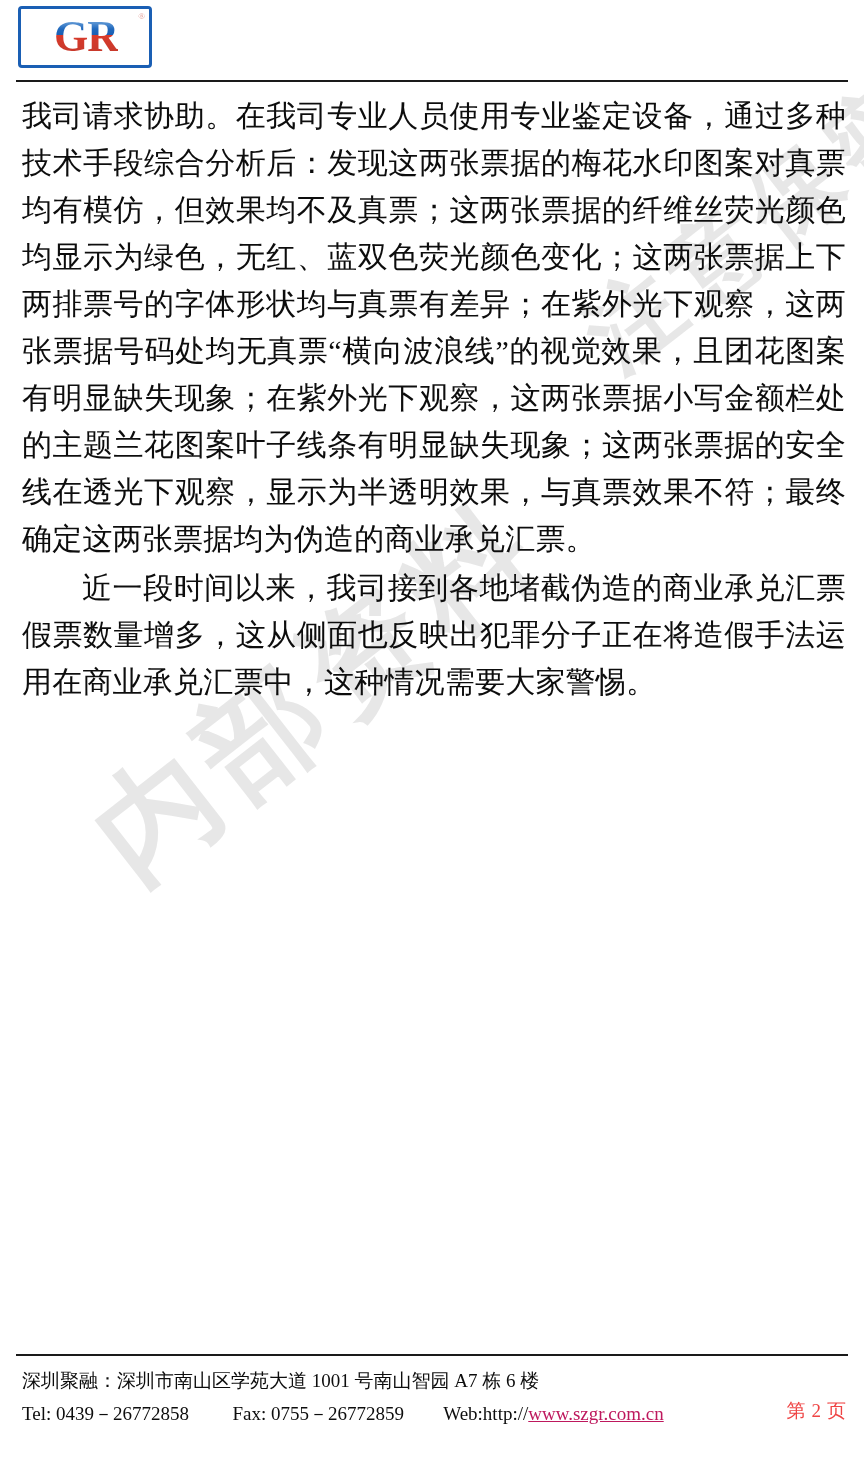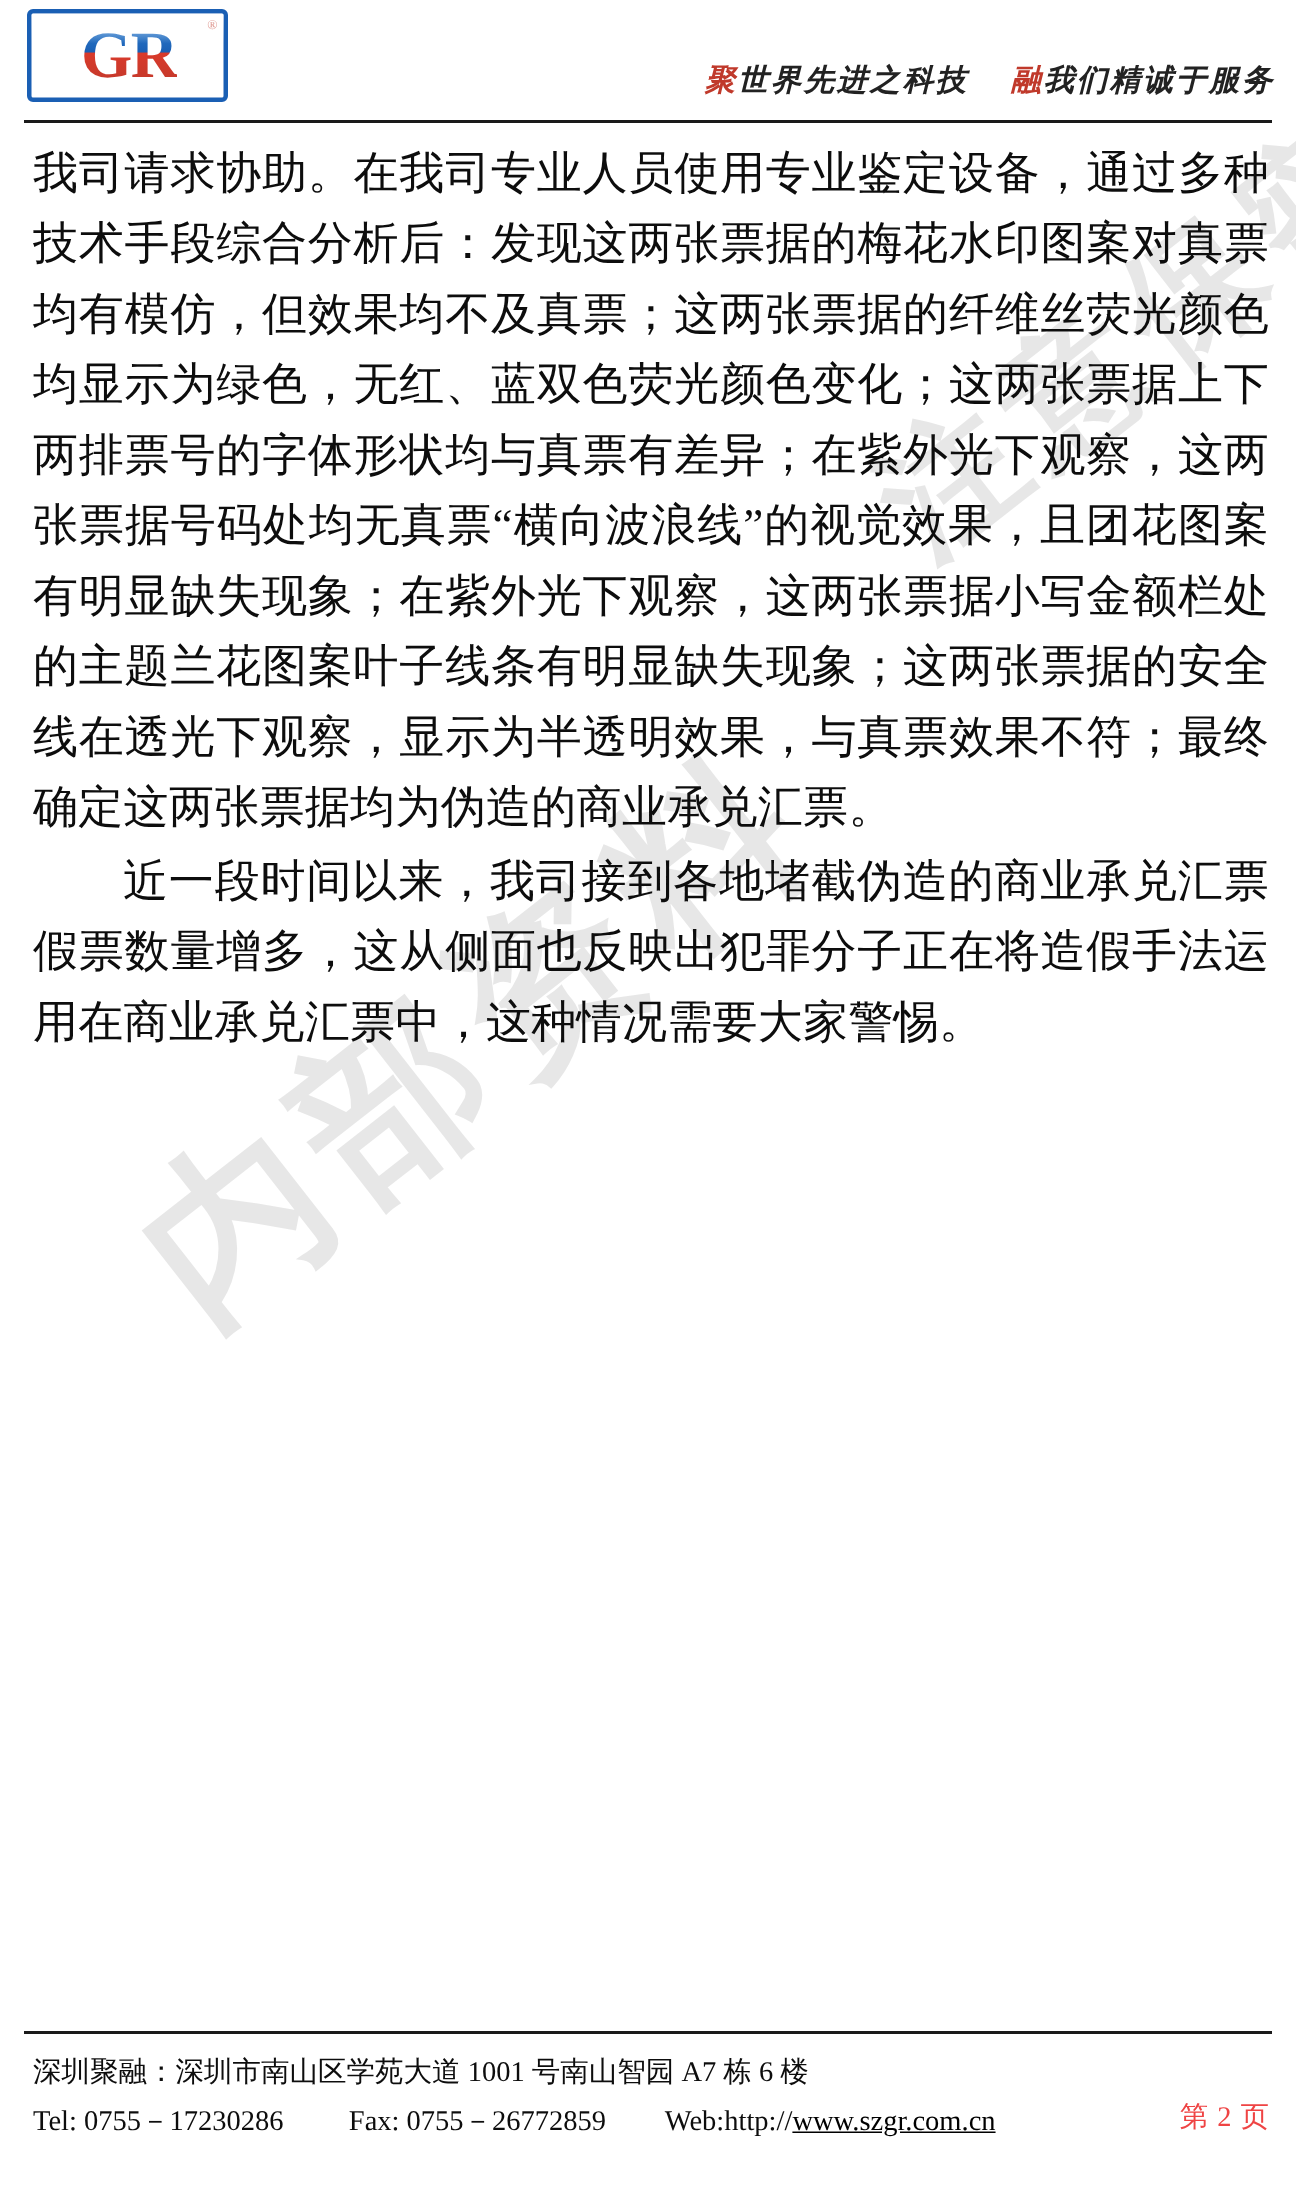--- a/index.html
+++ b/index.html
@@ -190,21 +190,21 @@
     top: 47px;
     font-family: "Liberation Serif", serif;
     font-size: 19px;
     color: #0d0d0d;
     white-space: nowrap;
   }
   .footer-line2 .sp-a { display: inline-block; width: 34px; }
   .footer-line2 .sp-b { display: inline-block; width: 30px; }
   .footer-url {
     text-decoration: underline;
-    color: #000000;
+    color: #be185d;
   }
   .page-number {
     position: absolute;
     right: 18px;
     top: 44px;
     font-family: "Liberation Serif", serif;
     font-size: 19px;
     color: #ef4444;
     white-space: nowrap;
   }
@@ -217,41 +217,38 @@
 
   <div class="header">
     <div class="logo">
       <div class="logo-inner">
         <span class="logo-text">GR</span>
       </div>
       <span class="logo-reg">®</span>
       <div class="logo-shine"></div>
     </div>
 
-    <div class="slogan">
-      <span class="accent">聚</span><span>世界先进之科技</span><span class="gap"></span><span class="accent">融</span><span>我们精诚于服务</span>
-    </div>
 
     <div class="header-rule"></div>
   </div>
 
   <div class="watermark wm-1">注意保密</div>
   <div class="watermark wm-2">内部资料</div>
 
   <div class="content">
     <p class="para">我司请求协助。在我司专业人员使用专业鉴定设备，通过多种技术手段综合分析后：发现这两张票据的梅花水印图案对真票均有模仿，但效果均不及真票；这两张票据的纤维丝荧光颜色均显示为绿色，无红、蓝双色荧光颜色变化；这两张票据上下两排票号的字体形状均与真票有差异；在紫外光下观察，这两张票据号码处均无真票“横向波浪线”的视觉效果，且团花图案有明显缺失现象；在紫外光下观察，这两张票据小写金额栏处的主题兰花图案叶子线条有明显缺失现象；这两张票据的安全线在透光下观察，显示为半透明效果，与真票效果不符；最终确定这两张票据均为伪造的商业承兑汇票。</p>
     <p class="para indent">近一段时间以来，我司接到各地堵截伪造的商业承兑汇票假票数量增多，这从侧面也反映出犯罪分子正在将造假手法运用在商业承兑汇票中，这种情况需要大家警惕。</p>
   </div>
 
   <div class="footer">
     <div class="footer-rule"></div>
     <div class="footer-line1">深圳聚融：深圳市南山区学苑大道 1001 号南山智园 A7 栋 6 楼</div>
     <div class="footer-line2">
       <span>Tel:</span>
-      <span>0755－17230286</span>
+      <span>0439－26772858</span>
       <span class="sp-a"></span>
       <span>Fax:</span>
       <span>0755－26772859</span>
       <span class="sp-b"></span>
       <span>Web:http://</span><span class="footer-url">www.szgr.com.cn</span>
     </div>
     <div class="page-number">
       <span>第</span><span class="num">2</span><span>页</span>
     </div>
   </div>

